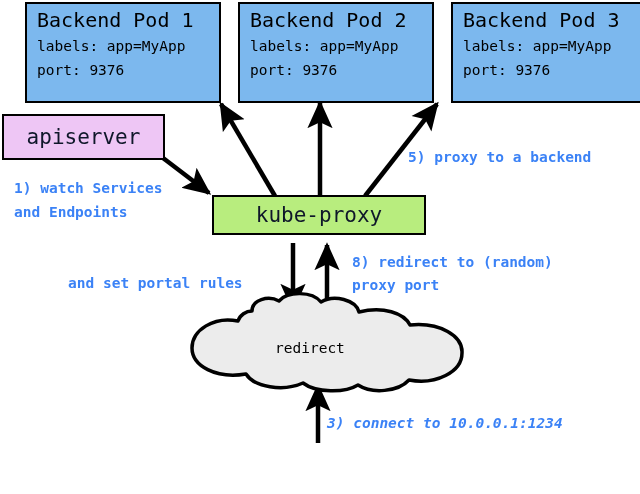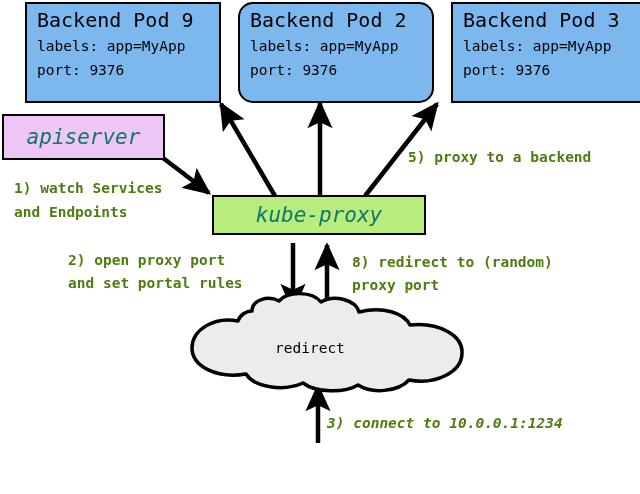--- a/index.html
+++ b/index.html
@@ -43,31 +43,30 @@
     line-height: 24px;
     color: #000000;
     white-space: nowrap;
   }
   .centered-label {
     display: flex;
     align-items: center;
     justify-content: center;
     height: 100%;
     font-size: 21px;
-    color: #0f766e;
+    color: #0f172a;
     white-space: nowrap;
-    font-style: italic;
   }
   .edge-label {
     position: absolute;
     font-family: "DejaVu Sans Mono", monospace;
     font-weight: bold;
     font-size: 14.5px;
     line-height: 24px;
-    color: #4d7c0f;
+    color: #3b82f6;
     white-space: pre;
     z-index: 3;
   }
   .cloud-label {
     position: absolute;
     font-size: 14.5px;
     color: #000000;
     white-space: nowrap;
     z-index: 3;
   }
@@ -123,26 +122,26 @@
                C 398,392 372,394 358,385
                C 345,393 316,393 303,383
                C 283,392 254,387 246,374
                C 216,379 192,366 192,348
                C 192,330 214,316 238,321
                C 240,315 246,311 252,311 Z" fill="#ececec" stroke="#000000" stroke-width="3.5" stroke-linejoin="round"></path>
     </g>
   </svg>
 
   <div class="node pod" style="left:25px; top:2px; width:196px; height:101px; background:#7cb8ee;">
-    <div class="pod-title">Backend Pod 9</div>
+    <div class="pod-title">Backend Pod 1</div>
     <div class="pod-line">labels: app=MyApp</div>
     <div class="pod-line">port: 9376</div>
   </div>
 
-  <div class="node pod" style="left:238px; top:2px; width:196px; height:101px; background:#7cb8ee;border-radius:15px;">
+  <div class="node pod" style="left:238px; top:2px; width:196px; height:101px; background:#7cb8ee;">
     <div class="pod-title">Backend Pod 2</div>
     <div class="pod-line">labels: app=MyApp</div>
     <div class="pod-line">port: 9376</div>
   </div>
 
   <div class="node pod" style="left:451px; top:2px; width:196px; height:101px; background:#7cb8ee;">
     <div class="pod-title">Backend Pod 3</div>
     <div class="pod-line">labels: app=MyApp</div>
     <div class="pod-line">port: 9376</div>
   </div>
@@ -154,21 +153,20 @@
   <div class="node" style="left:212px; top:195px; width:214px; height:40px; background:#b8ed7e;">
     <div class="centered-label">kube-proxy</div>
   </div>
 
   <div class="cloud-label" style="left:275px; top:340px;">redirect</div>
 
 
   <div class="edge-label" style="left:14px; top:176px;">1) watch Services</div>
   <div class="edge-label" style="left:14px; top:200px;">and Endpoints</div>
 
-  <div class="edge-label" style="left:68px; top:248px;">2) open proxy port</div>
   <div class="edge-label" style="left:68px; top:271px;">and set portal rules</div>
 
   <div class="edge-label" style="left:327px; top:411px;font-style:italic;">3) connect to 10.0.0.1:1234</div>
 
   <div class="edge-label" style="left:352px; top:250px;">8) redirect to (random)</div>
   <div class="edge-label" style="left:352px; top:273px;">proxy port</div>
 
   <div class="edge-label" style="left:408px; top:145px;">5) proxy to a backend</div>
 
 </div>

